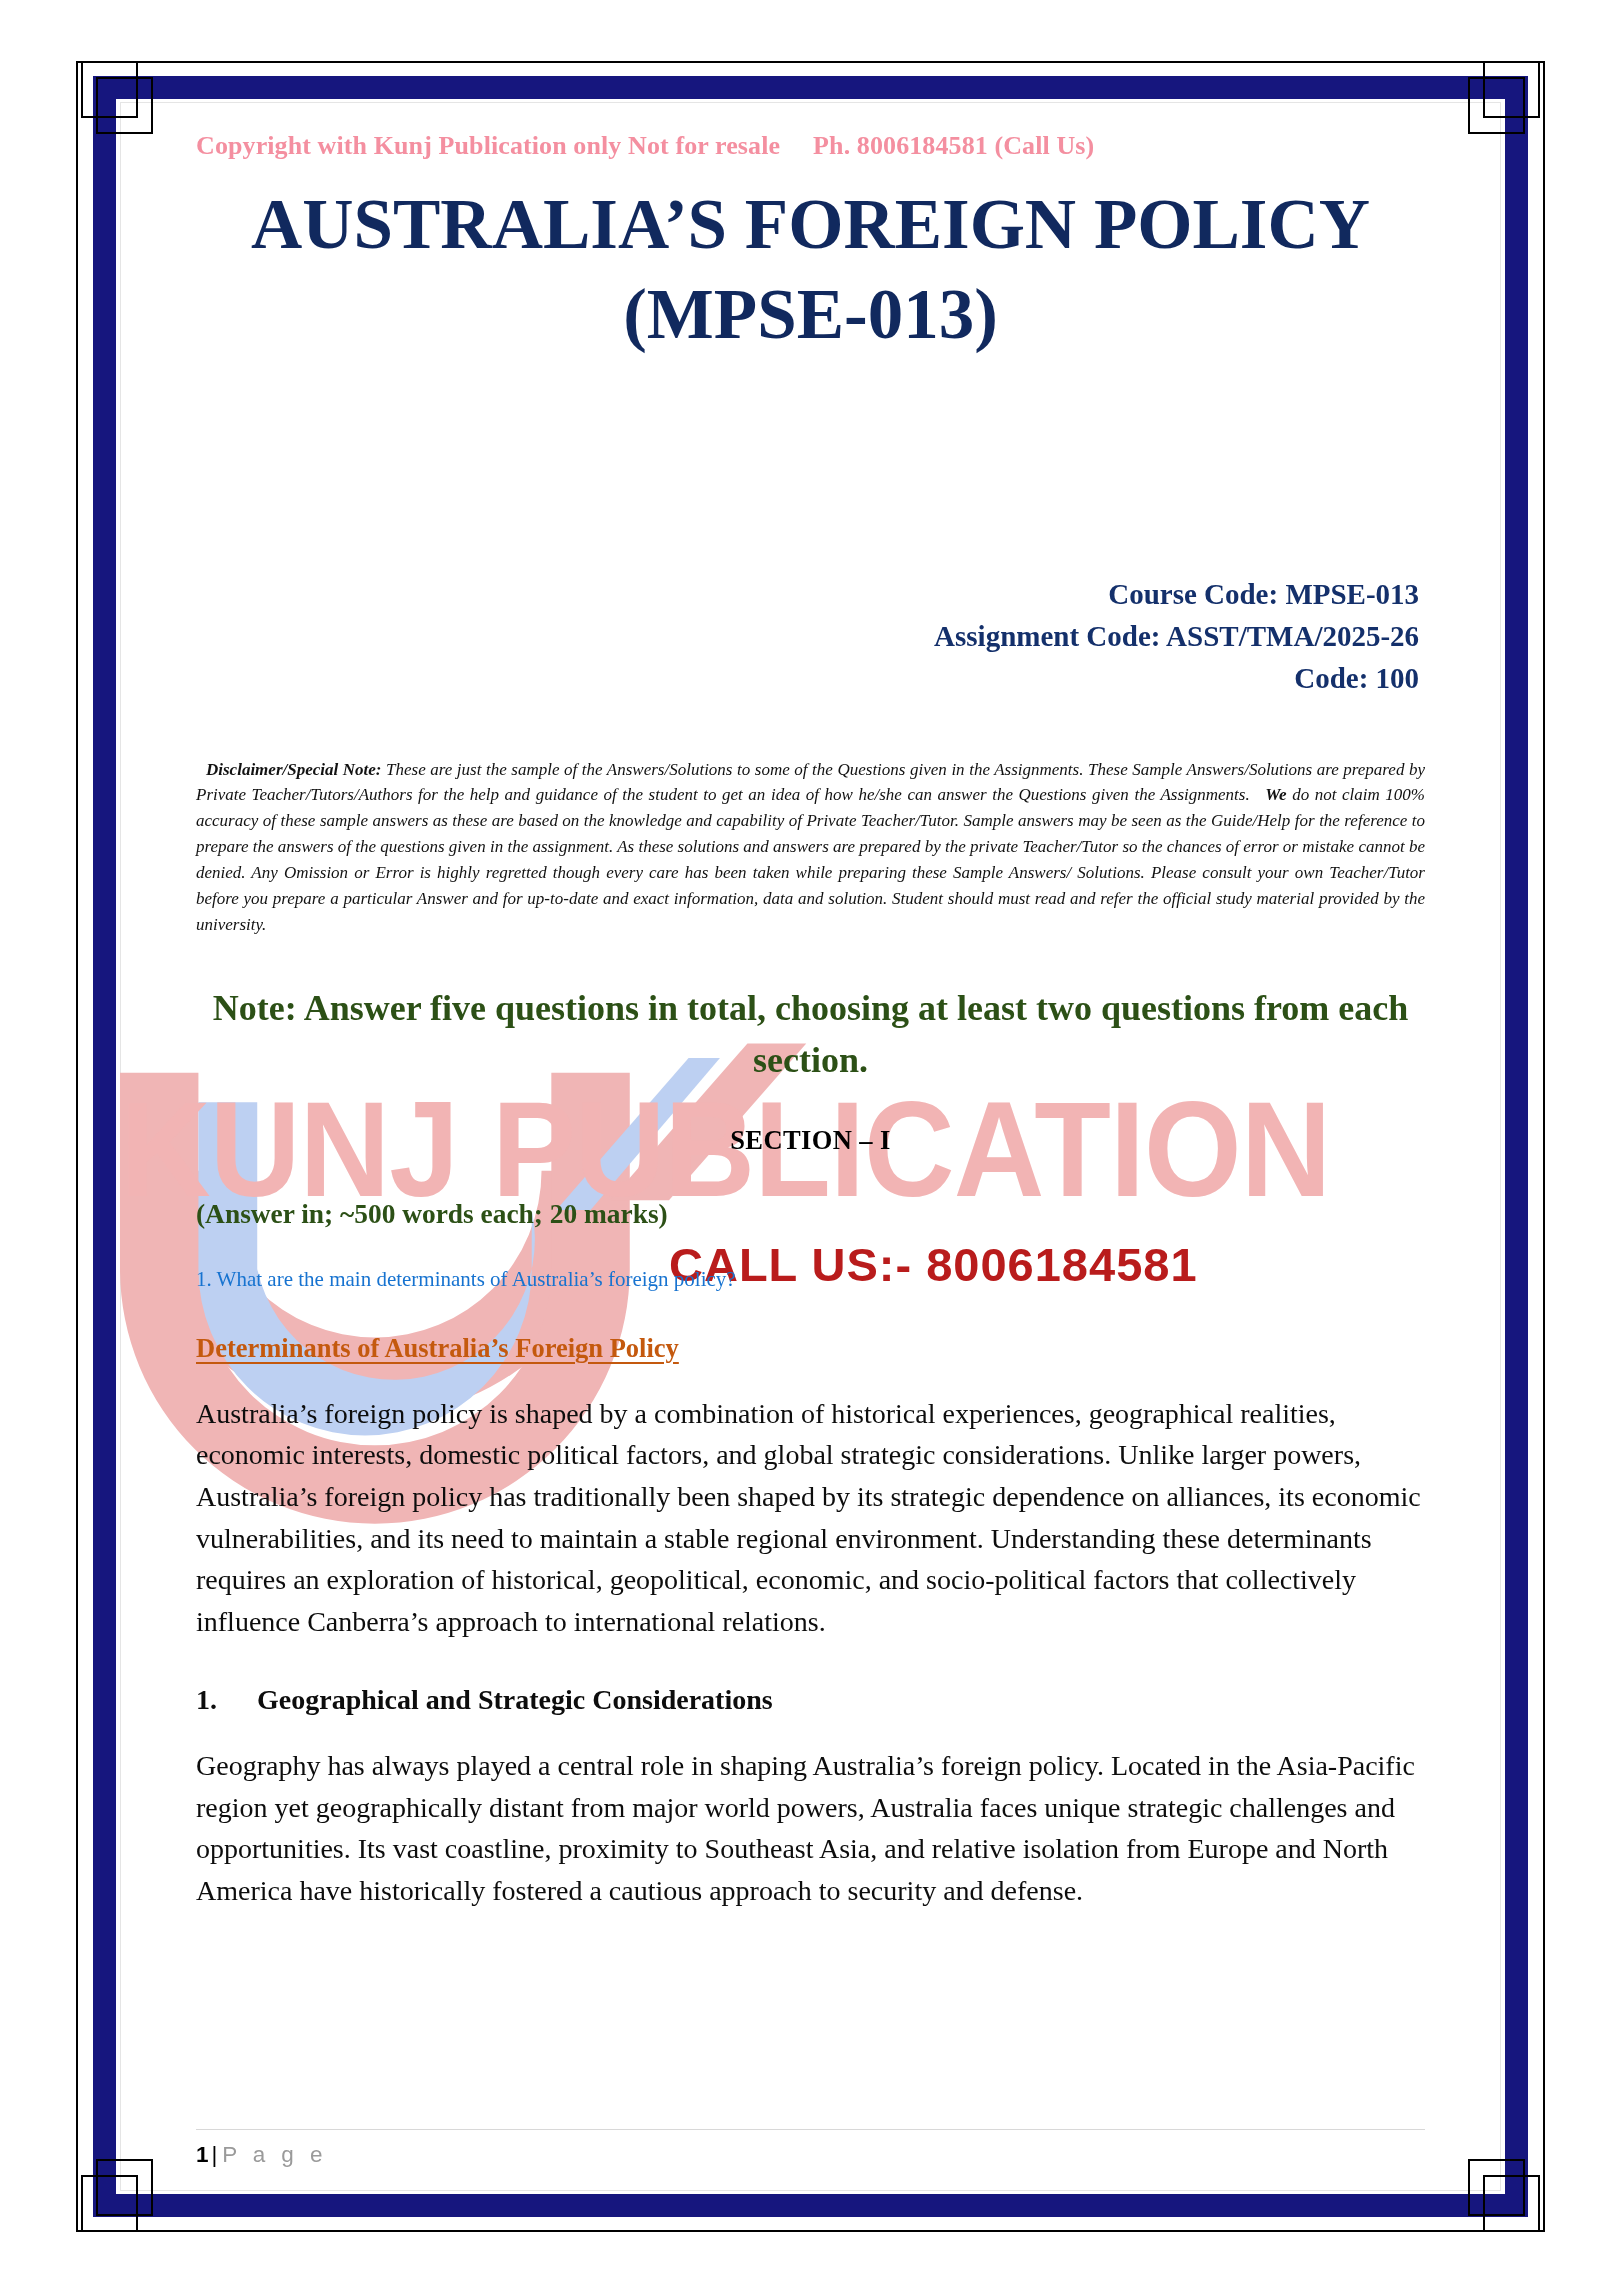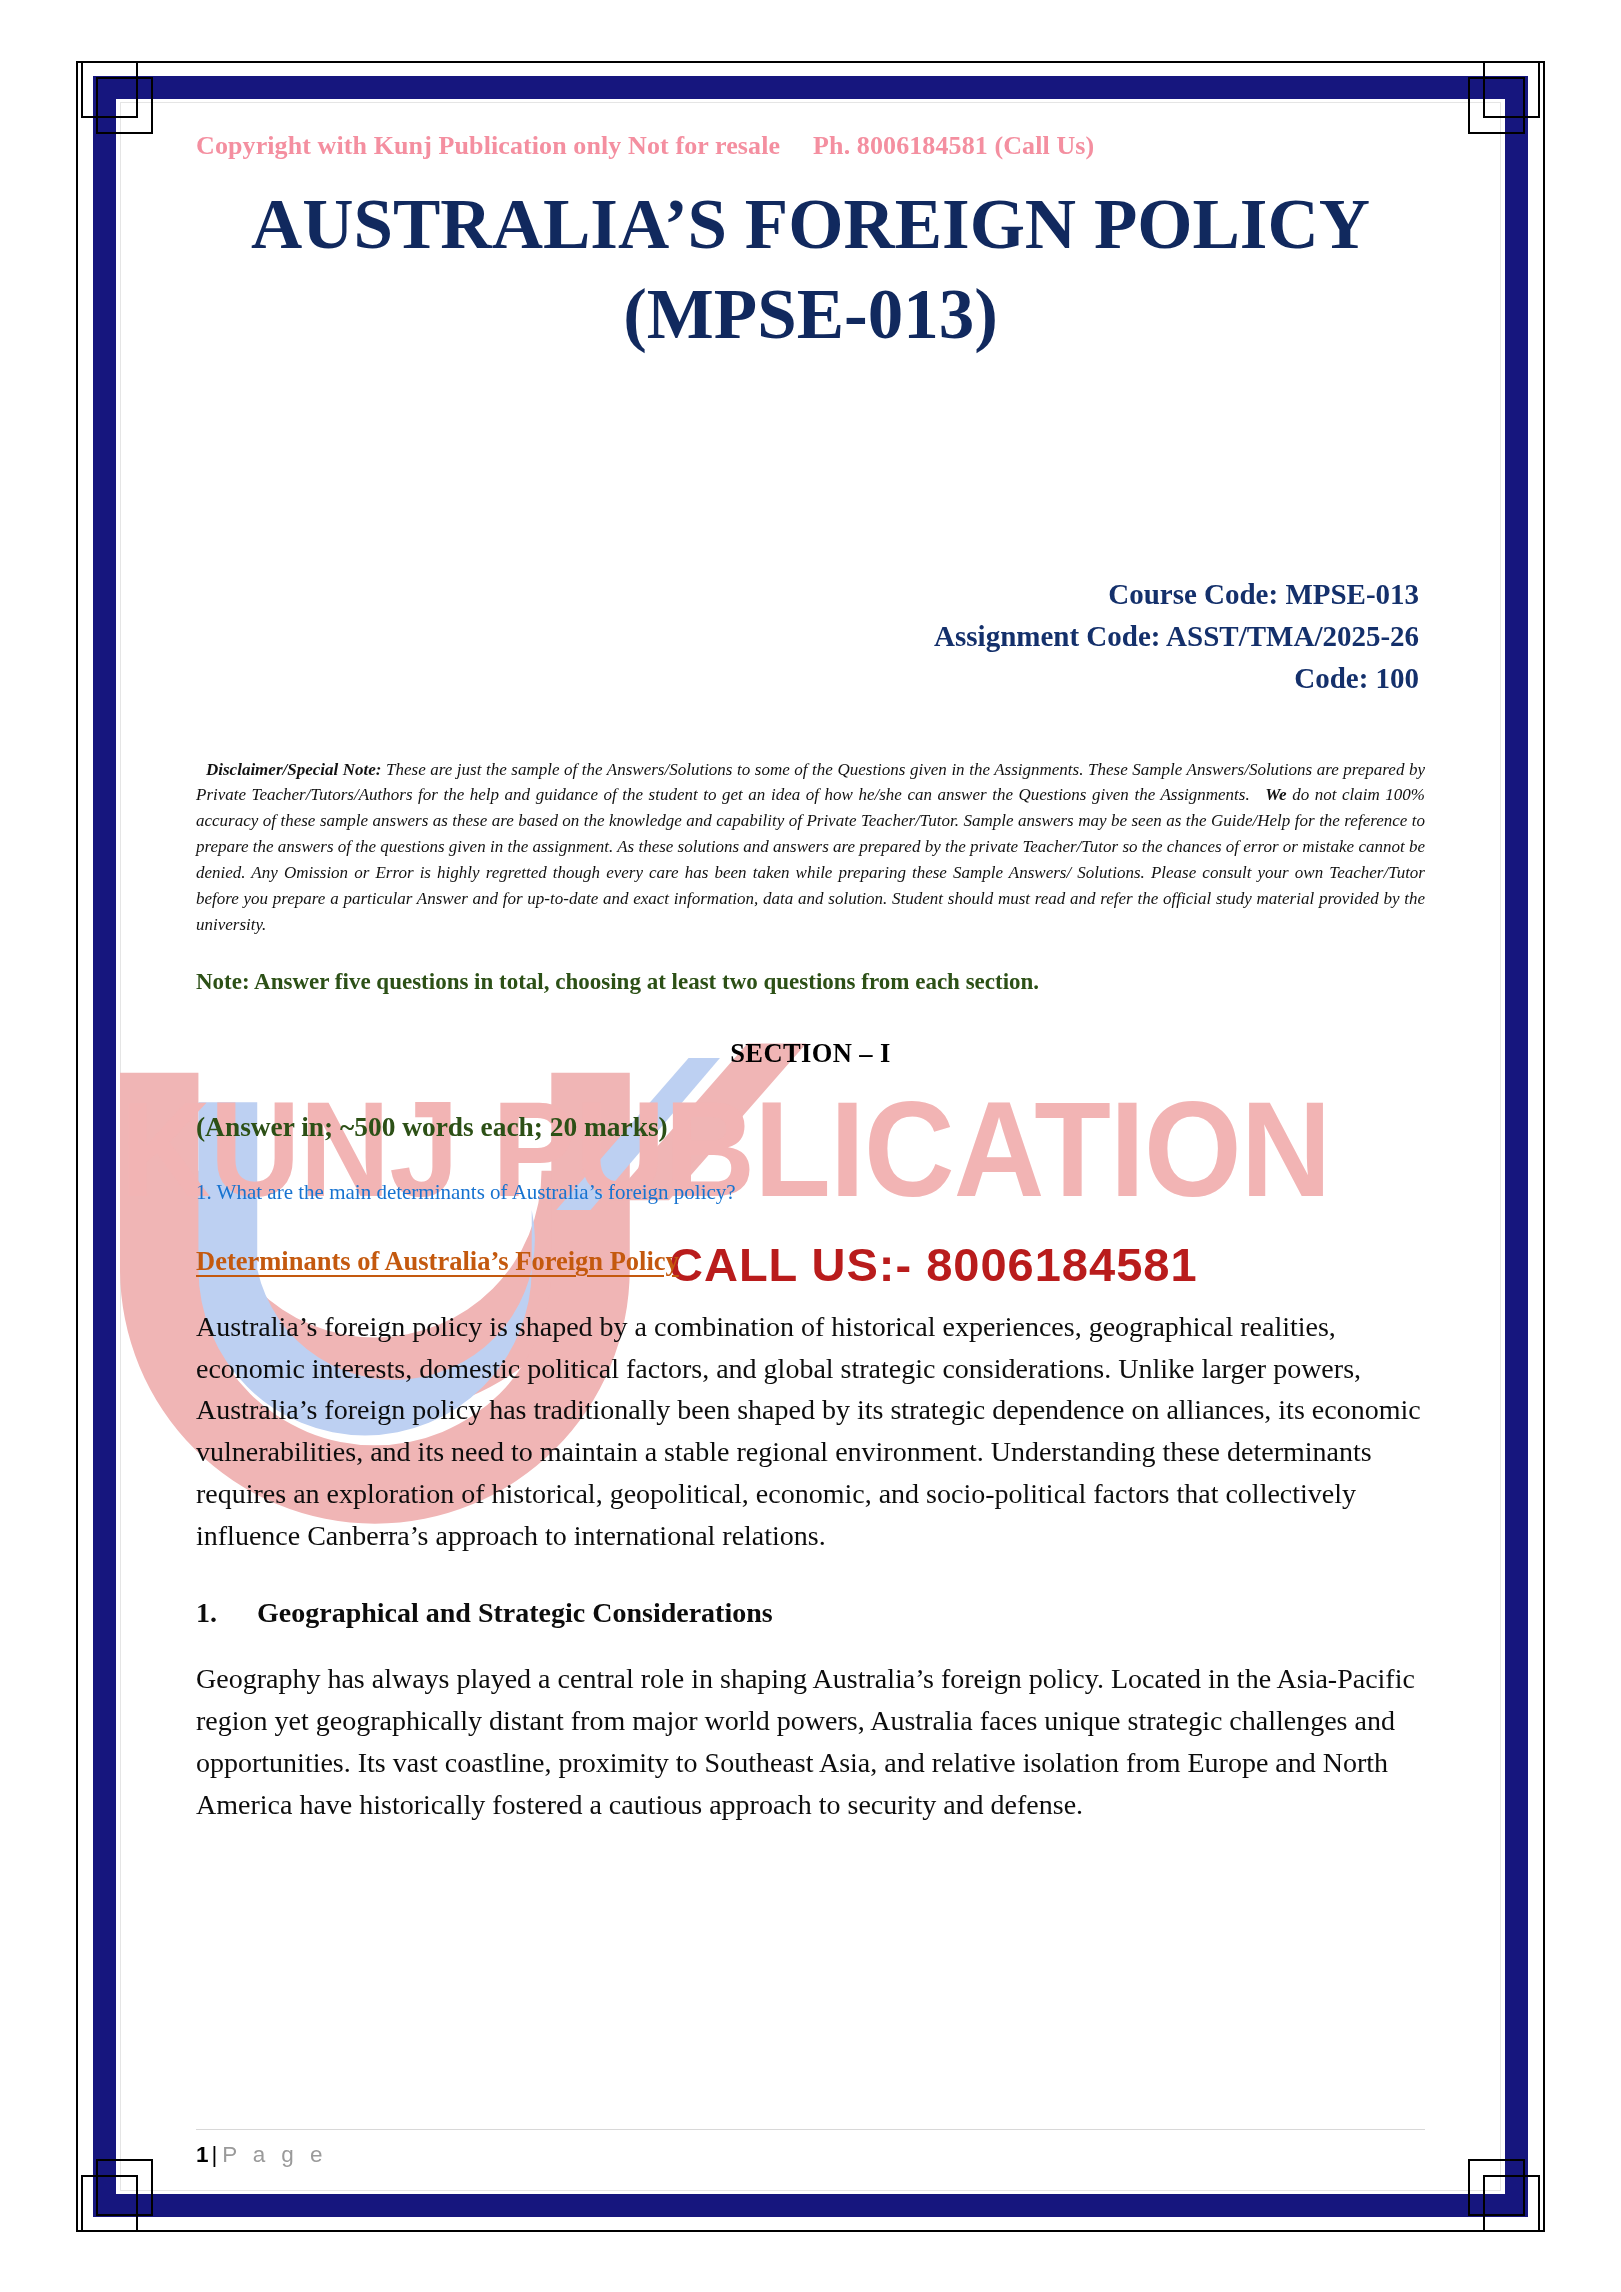--- a/index.html
+++ b/index.html
@@ -151,24 +151,25 @@
     line-height: 1.52;
     color: #121212;
     text-align: justify;
     margin-top: 57px;
   }
   .disclaimer b { font-weight: bold; font-style: italic; margin-left: 10px; }
 
   .note-line {
     font-family: "Liberation Serif", "DejaVu Serif", serif;
     font-weight: bold;
-    font-size: 23px;
+    font-size: 36px;
     line-height: 1.42;
     color: #2c5016;
-    margin-top: 29px;
+    margin-top: 46px;
+    text-align: center;
   }
 
   .section-head {
     text-align: center;
     font-family: "Liberation Serif", "DejaVu Serif", serif;
     font-weight: bold;
     font-size: 26.5px;
     color: #000;
     margin-top: 39px;
     letter-spacing: 0.4px;

